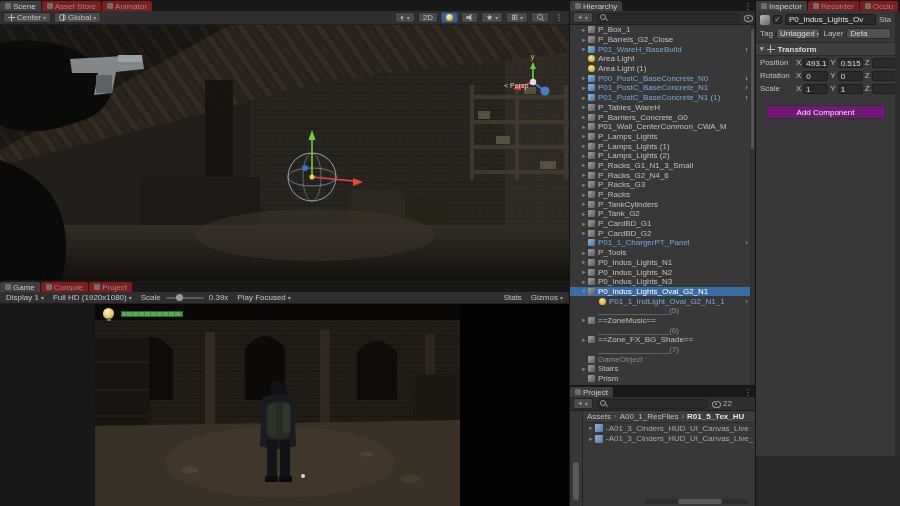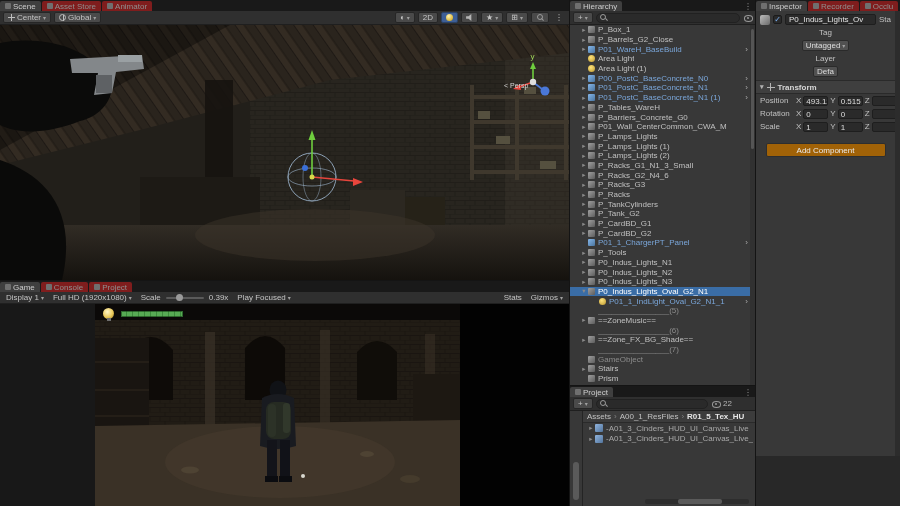--- a/index.html
+++ b/index.html
@@ -108,37 +108,37 @@
   
   .insp-body { position:absolute; left:0; right:5px; top:11px; bottom:0; background:#383838; }
   .insp-scrolltrack { position:absolute; right:0; top:11px; bottom:0; width:5px; background:#2c2c2c; }
   .insp-header { display:flex; align-items:center; gap:3px; padding:3px 4px 2px; }
   .obj-icon { width:10px; height:10px; flex:none; border-radius:2px; background:linear-gradient(135deg,#bdbdbd,#6a6a6a); }
   .checkbox { width:9px; height:9px; flex:none; background:#2a2a2a; border:1px solid #1b1b1b; border-radius:2px;
               color:#7ab0f5; font-size:8px; line-height:8px; text-align:center; }
   .name-field { flex:1; height:11px; background:#2a2a2a; border:1px solid #1e1e1e; border-radius:2px;
                 padding:0 3px; line-height:10px; color:#e0e0e0; overflow:hidden; white-space:nowrap; }
   .static-label { color:#c0c0c0; white-space:nowrap; }
-  .tagrow { display:flex; align-items:center; gap:3px; padding:1px 4px 3px; white-space:nowrap;flex-direction:column; }
+  .tagrow { display:flex; align-items:center; gap:3px; padding:1px 4px 3px; white-space:nowrap; }
   .droplet { height:11px; display:flex; align-items:center; gap:2px; background:#515151; border:1px solid #2a2a2a;
              border-radius:2px; padding:0 3px; color:#dddddd; overflow:hidden; }
   .droplet.grow { flex:1; min-width:0; }
   .comp-header { height:14px; background:#3f3f3f; border-top:1px solid #2a2a2a; border-bottom:1px solid #2a2a2a;
                  display:flex; align-items:center; gap:3px; padding:0 4px; color:#d6d6d6; font-weight:bold; }
   .foldout { color:#b0b0b0; font-size:7px; }
   .transform-icon { width:8px; height:8px; position:relative; flex:none; }
   .transform-icon::before, .transform-icon::after { content:""; position:absolute; background:#b5b5b5; }
   .transform-icon::before { left:0; top:3.5px; width:8px; height:1px; }
   .transform-icon::after  { left:3.5px; top:0; width:1px; height:8px; }
   .trow { display:flex; align-items:center; gap:2px; padding:1.5px 0 1.5px 4px; white-space:nowrap; }
   .trow-label { width:34px; flex:none; color:#c0c0c0; }
   .axis { color:#c0c0c0; flex:none; }
   .tfield { width:25px; flex:none; height:10px; line-height:9px; background:#2a2a2a; border:1px solid #1e1e1e;
             border-radius:2px; padding:0 2px; color:#dedede; overflow:hidden; }
-  .add-component { width:120px; height:14px; margin:10px auto 0; background:#a16207; border:1px solid #2e2e2e;
+  .add-component { width:120px; height:14px; margin:10px auto 0; background:#701a75; border:1px solid #2e2e2e;
                    border-radius:2px; text-align:center; line-height:13px; color:#eaeaea; }
 </style>
 </head>
 <body>
 
 <div id="app">
 
   <div id="scene-panel" class="panel">
     <div class="tabbar">
       <div class="tab active">

